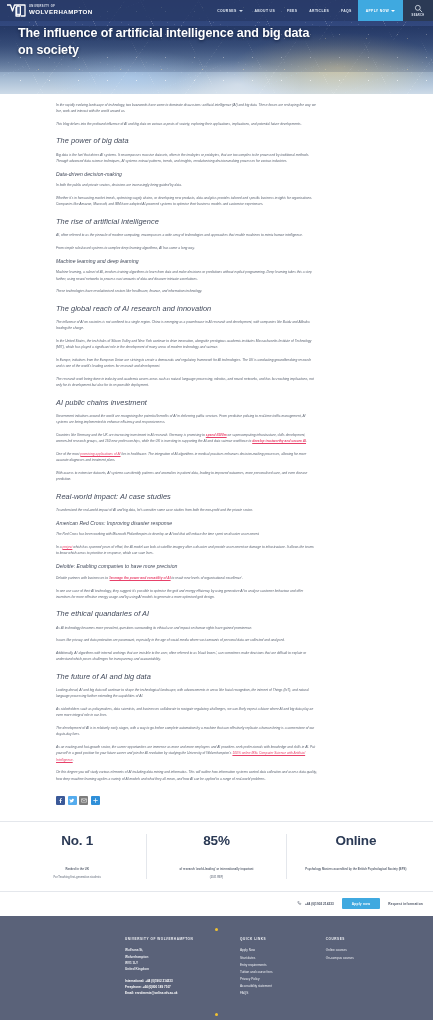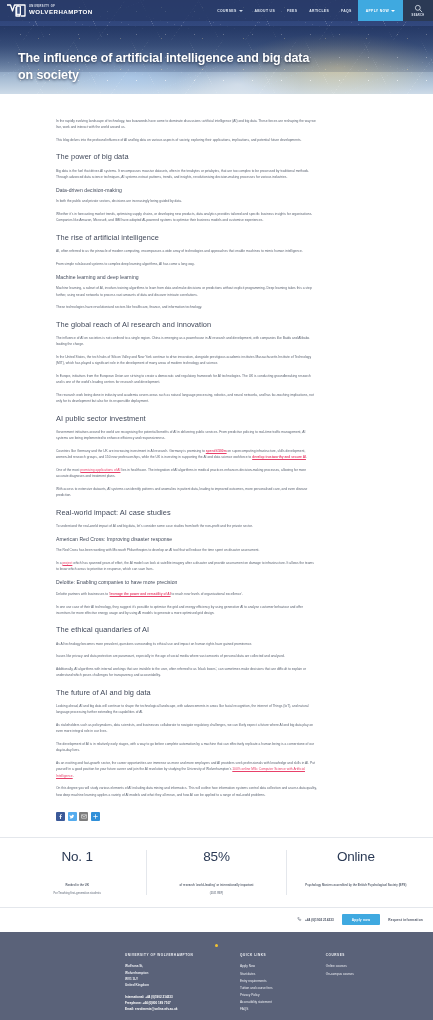--- a/index.html
+++ b/index.html
@@ -87,29 +87,29 @@
   }
   .apply-btn .caret { border-top-color:#fff; }
   .search-box {
     background:#2b3a55; width:30px; display:flex; flex-direction:column;
     align-items:center; justify-content:center; gap:1px; cursor:pointer;
   }
   .search-box svg { display:block; }
   .search-label { font-size:2.6px; color:#dfe6f1; letter-spacing:.3px; font-weight:700; }
 
   .hero-title {
-    position:absolute; left:18px; top:50px; width: 300px;
+    position:absolute; left:18px; top:25px; width: 300px;
     color:#fff; font-size:12.5px; line-height:1.32; font-weight:700;
     letter-spacing:-.1px;
     text-shadow: 0 1px 3px rgba(10,20,45,.75);
     z-index: 4;
   }
 
   
-  .article { padding: 24px 56px 0 56px; width:373px; }
+  .article { padding: 8px 56px 0 56px; width:373px;font-style:italic; }
   .article p {
     font-size: 3.25px; line-height: 1.92; color:#5a6270; margin: 0 0 6.5px 0;
     letter-spacing: .02px;
   }
   .article h2 {
     font-size: 7.4px; font-weight: 400; color:#41495a; letter-spacing: .05px;
     margin: 9px 0 6px 0; line-height:1.3;
   }
   .article h3 {
     font-size: 5.1px; font-weight: 400; color:#41495a; letter-spacing:.05px;
@@ -135,21 +135,21 @@
     display:flex; align-items:flex-start; justify-content:space-between;
     border-top:1px solid #e4e7ec; border-bottom:1px solid #e4e7ec;
     padding: 12px 8px 12px 8px; background:#fff;
   }
   .stat {
     flex:1; text-align:center; padding: 0 6px;
     border-right: 1px solid #e4e7ec;
   }
   .stat:last-child { border-right: none; }
   .stat-num {
-    font-size: 13.5px; color:#2b3a55; font-weight:400; line-height:1.1;
+    font-size: 13.5px; color:#2b3a55; font-weight:700; line-height:1.1;
     letter-spacing:-.2px; margin-bottom: 19px;
   }
   .stat-label {
     font-size: 2.75px; color:#5a6270; line-height:1.75; font-weight:700;
     letter-spacing:.05px;
   }
   .stat-sub { font-size:2.6px; color:#868d99; margin-top:3.5px; font-weight:700; }
 
   
   .cta-bar {
@@ -268,21 +268,21 @@
   <h3>Machine learning and deep learning</h3>
   <p>Machine learning, a subset of AI, involves training algorithms to learn from data and make decisions or predictions without explicit programming. Deep learning takes this a step further, using neural networks to process vast amounts of data and discover intricate correlations.</p>
   <p>These technologies have revolutionised sectors like healthcare, finance, and information technology.</p>
 
   <h2>The global reach of AI research and innovation</h2>
   <p>The influence of AI on societies is not confined to a single region. China is emerging as a powerhouse in AI research and development, with companies like Baidu and Alibaba leading the charge.</p>
   <p>In the United States, the tech hubs of Silicon Valley and New York continue to drive innovation, alongside prestigious academic institutes Massachusetts Institute of Technology (MIT), which has played a significant role in the development of many areas of modern technology and science.</p>
   <p>In Europe, initiatives from the European Union are striving to create a democratic and regulatory framework for AI technologies. The UK is conducting groundbreaking research and is one of the world's leading centres for research and development.</p>
   <p>The research work being done in industry and academia covers areas such as natural language processing, robotics, and neural networks, and has far-reaching implications, not only for its development but also for its responsible deployment.</p>
 
-  <h2>AI public sector investment</h2>
+  <h2>AI public chains investment</h2>
   <p>Government initiatives around the world are recognising the potential benefits of AI in delivering public services. From predictive policing to real-time traffic management, AI systems are being implemented to enhance efficiency and responsiveness.</p>
   <p>
     <span>Countries like Germany and the UK are increasing investment in AI research. Germany is promising to </span><a href="#" class="strong">spend £500m</a><span> on supercomputing infrastructure, skills development, women-led research groups, and 150 new professorships, while the UK is investing in supporting the AI and data science workforce to </span><a href="#" class="strong">develop trustworthy and secure AI</a><span>.</span>
   </p>
 
   <p>
     <span>One of the most </span><a href="#">promising applications of AI</a><span> lies in healthcare. The integration of AI algorithms in medical practices enhances decision-making processes, allowing for more accurate diagnoses and treatment plans.</span>
   </p>
   <p>With access to extensive datasets, AI systems can identify patterns and anomalies in patient data, leading to improved outcomes, more personalised care, and even disease prediction.</p>
 

